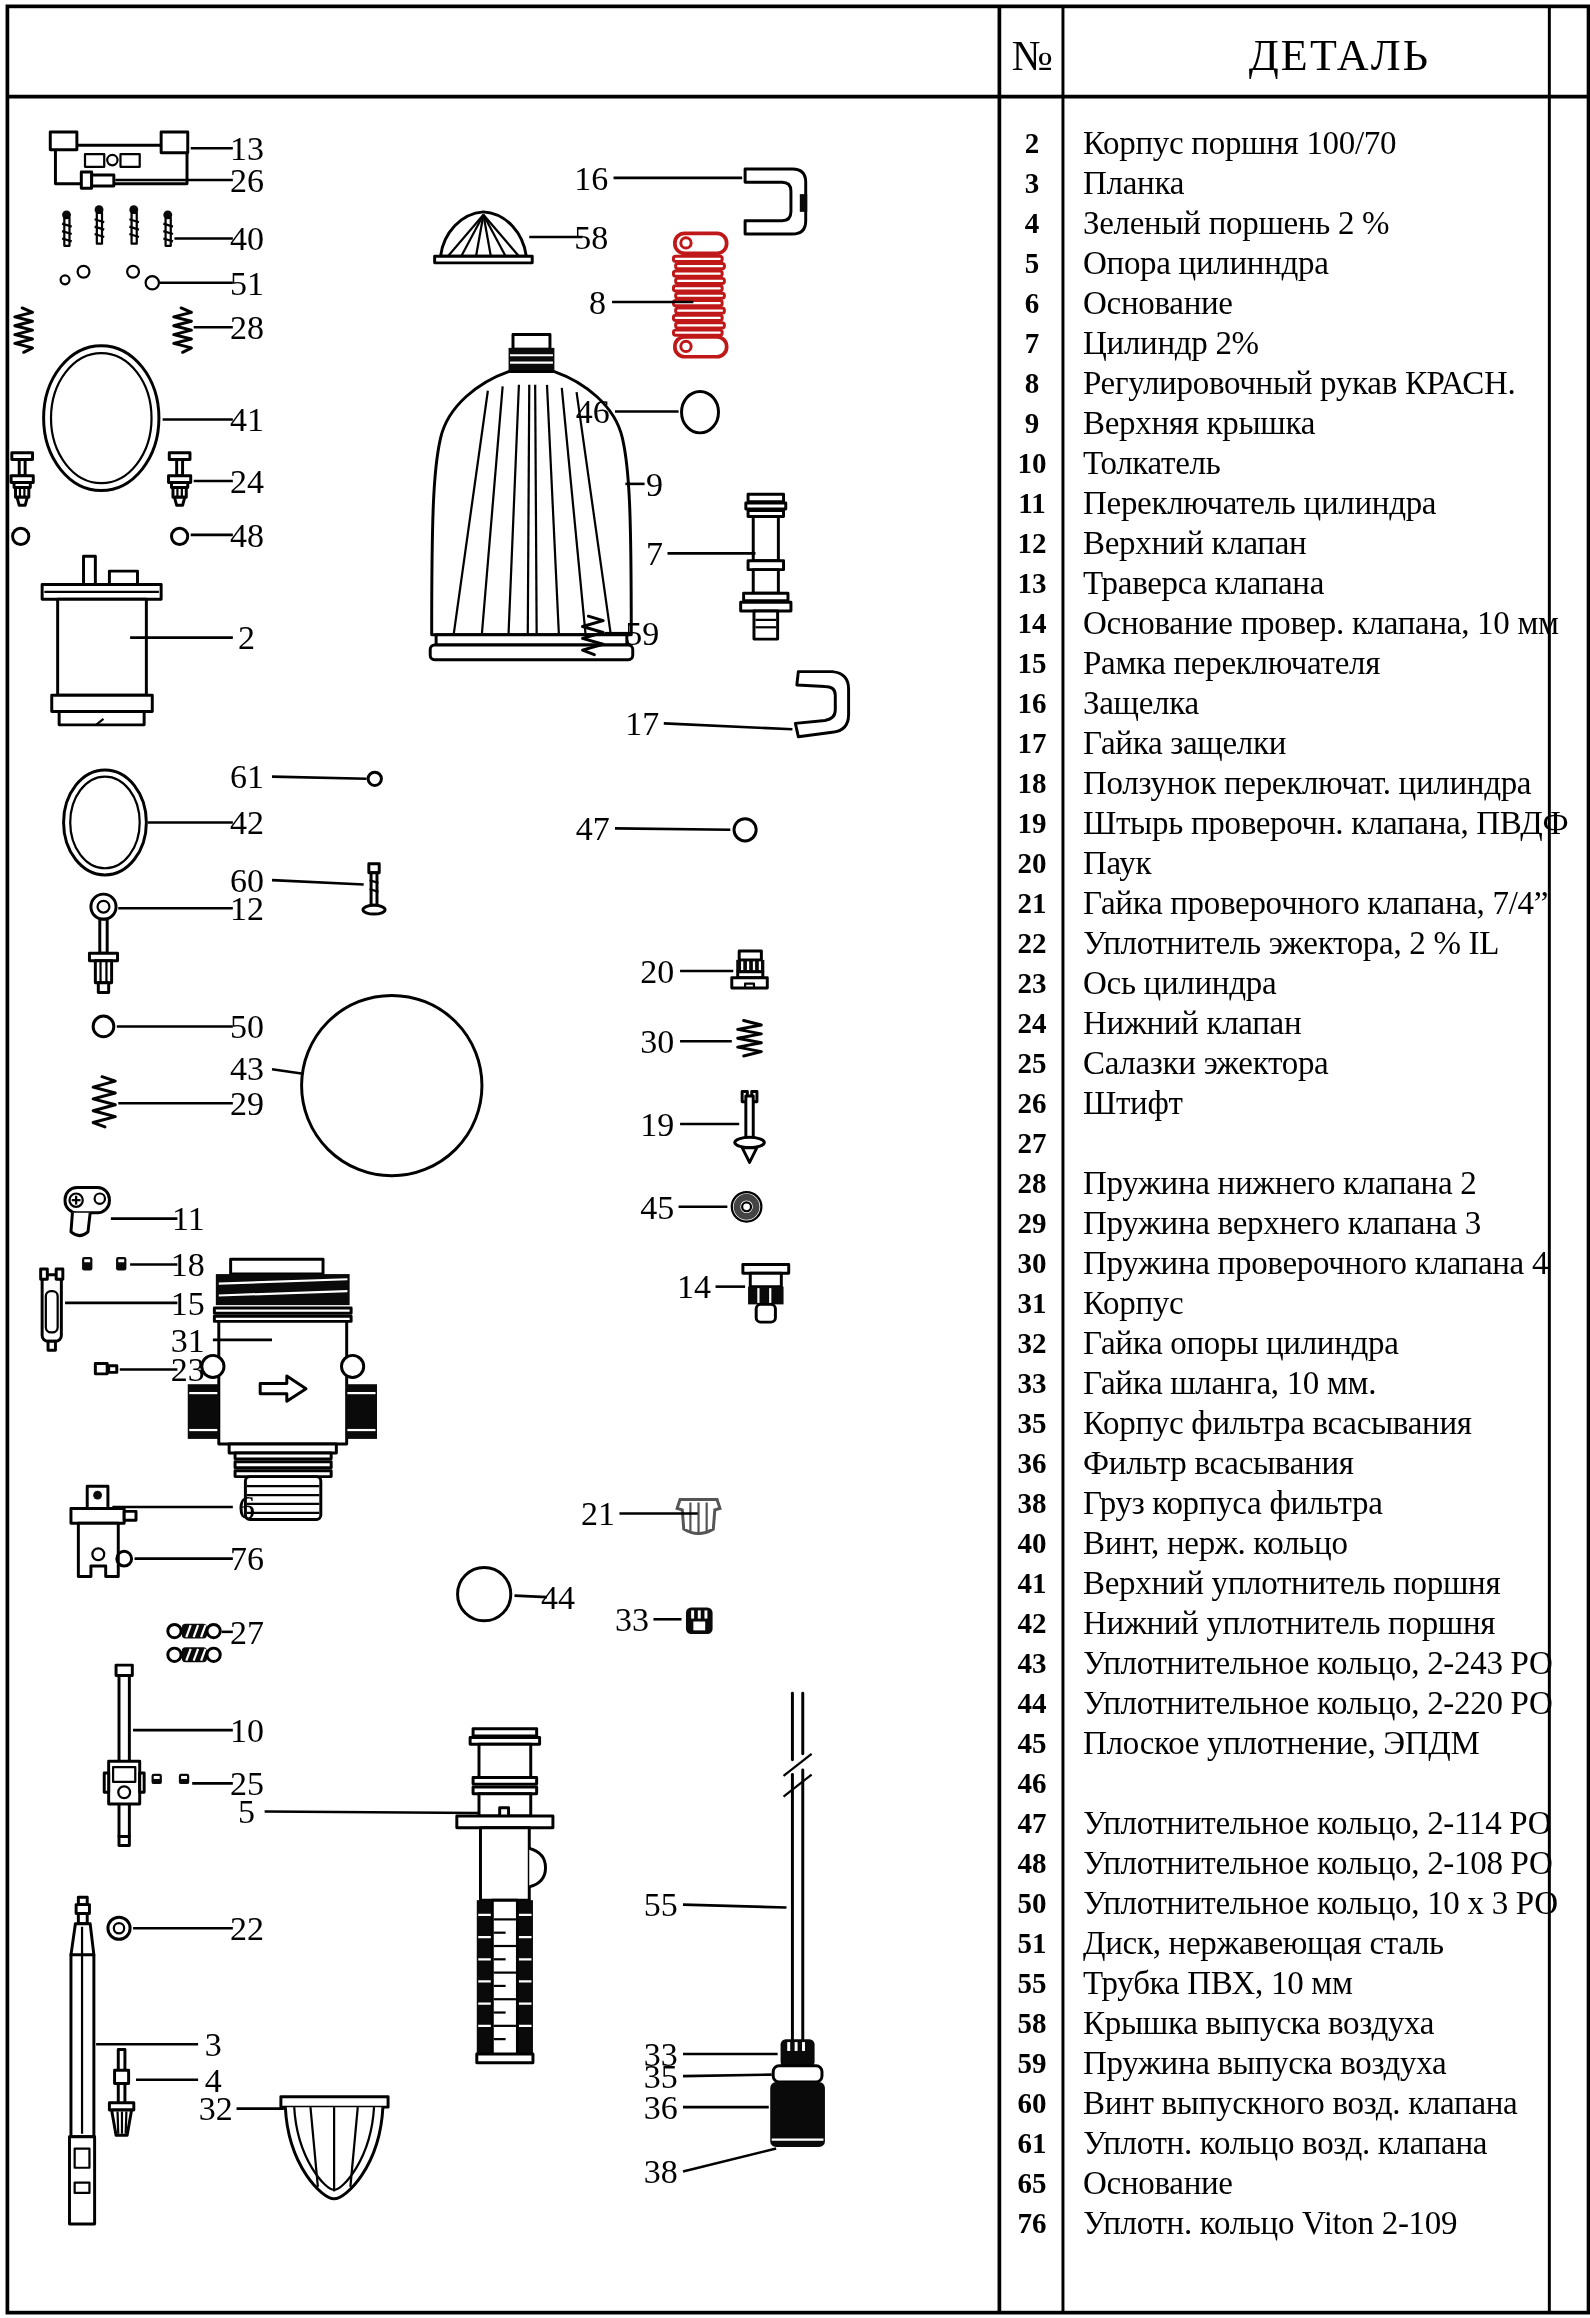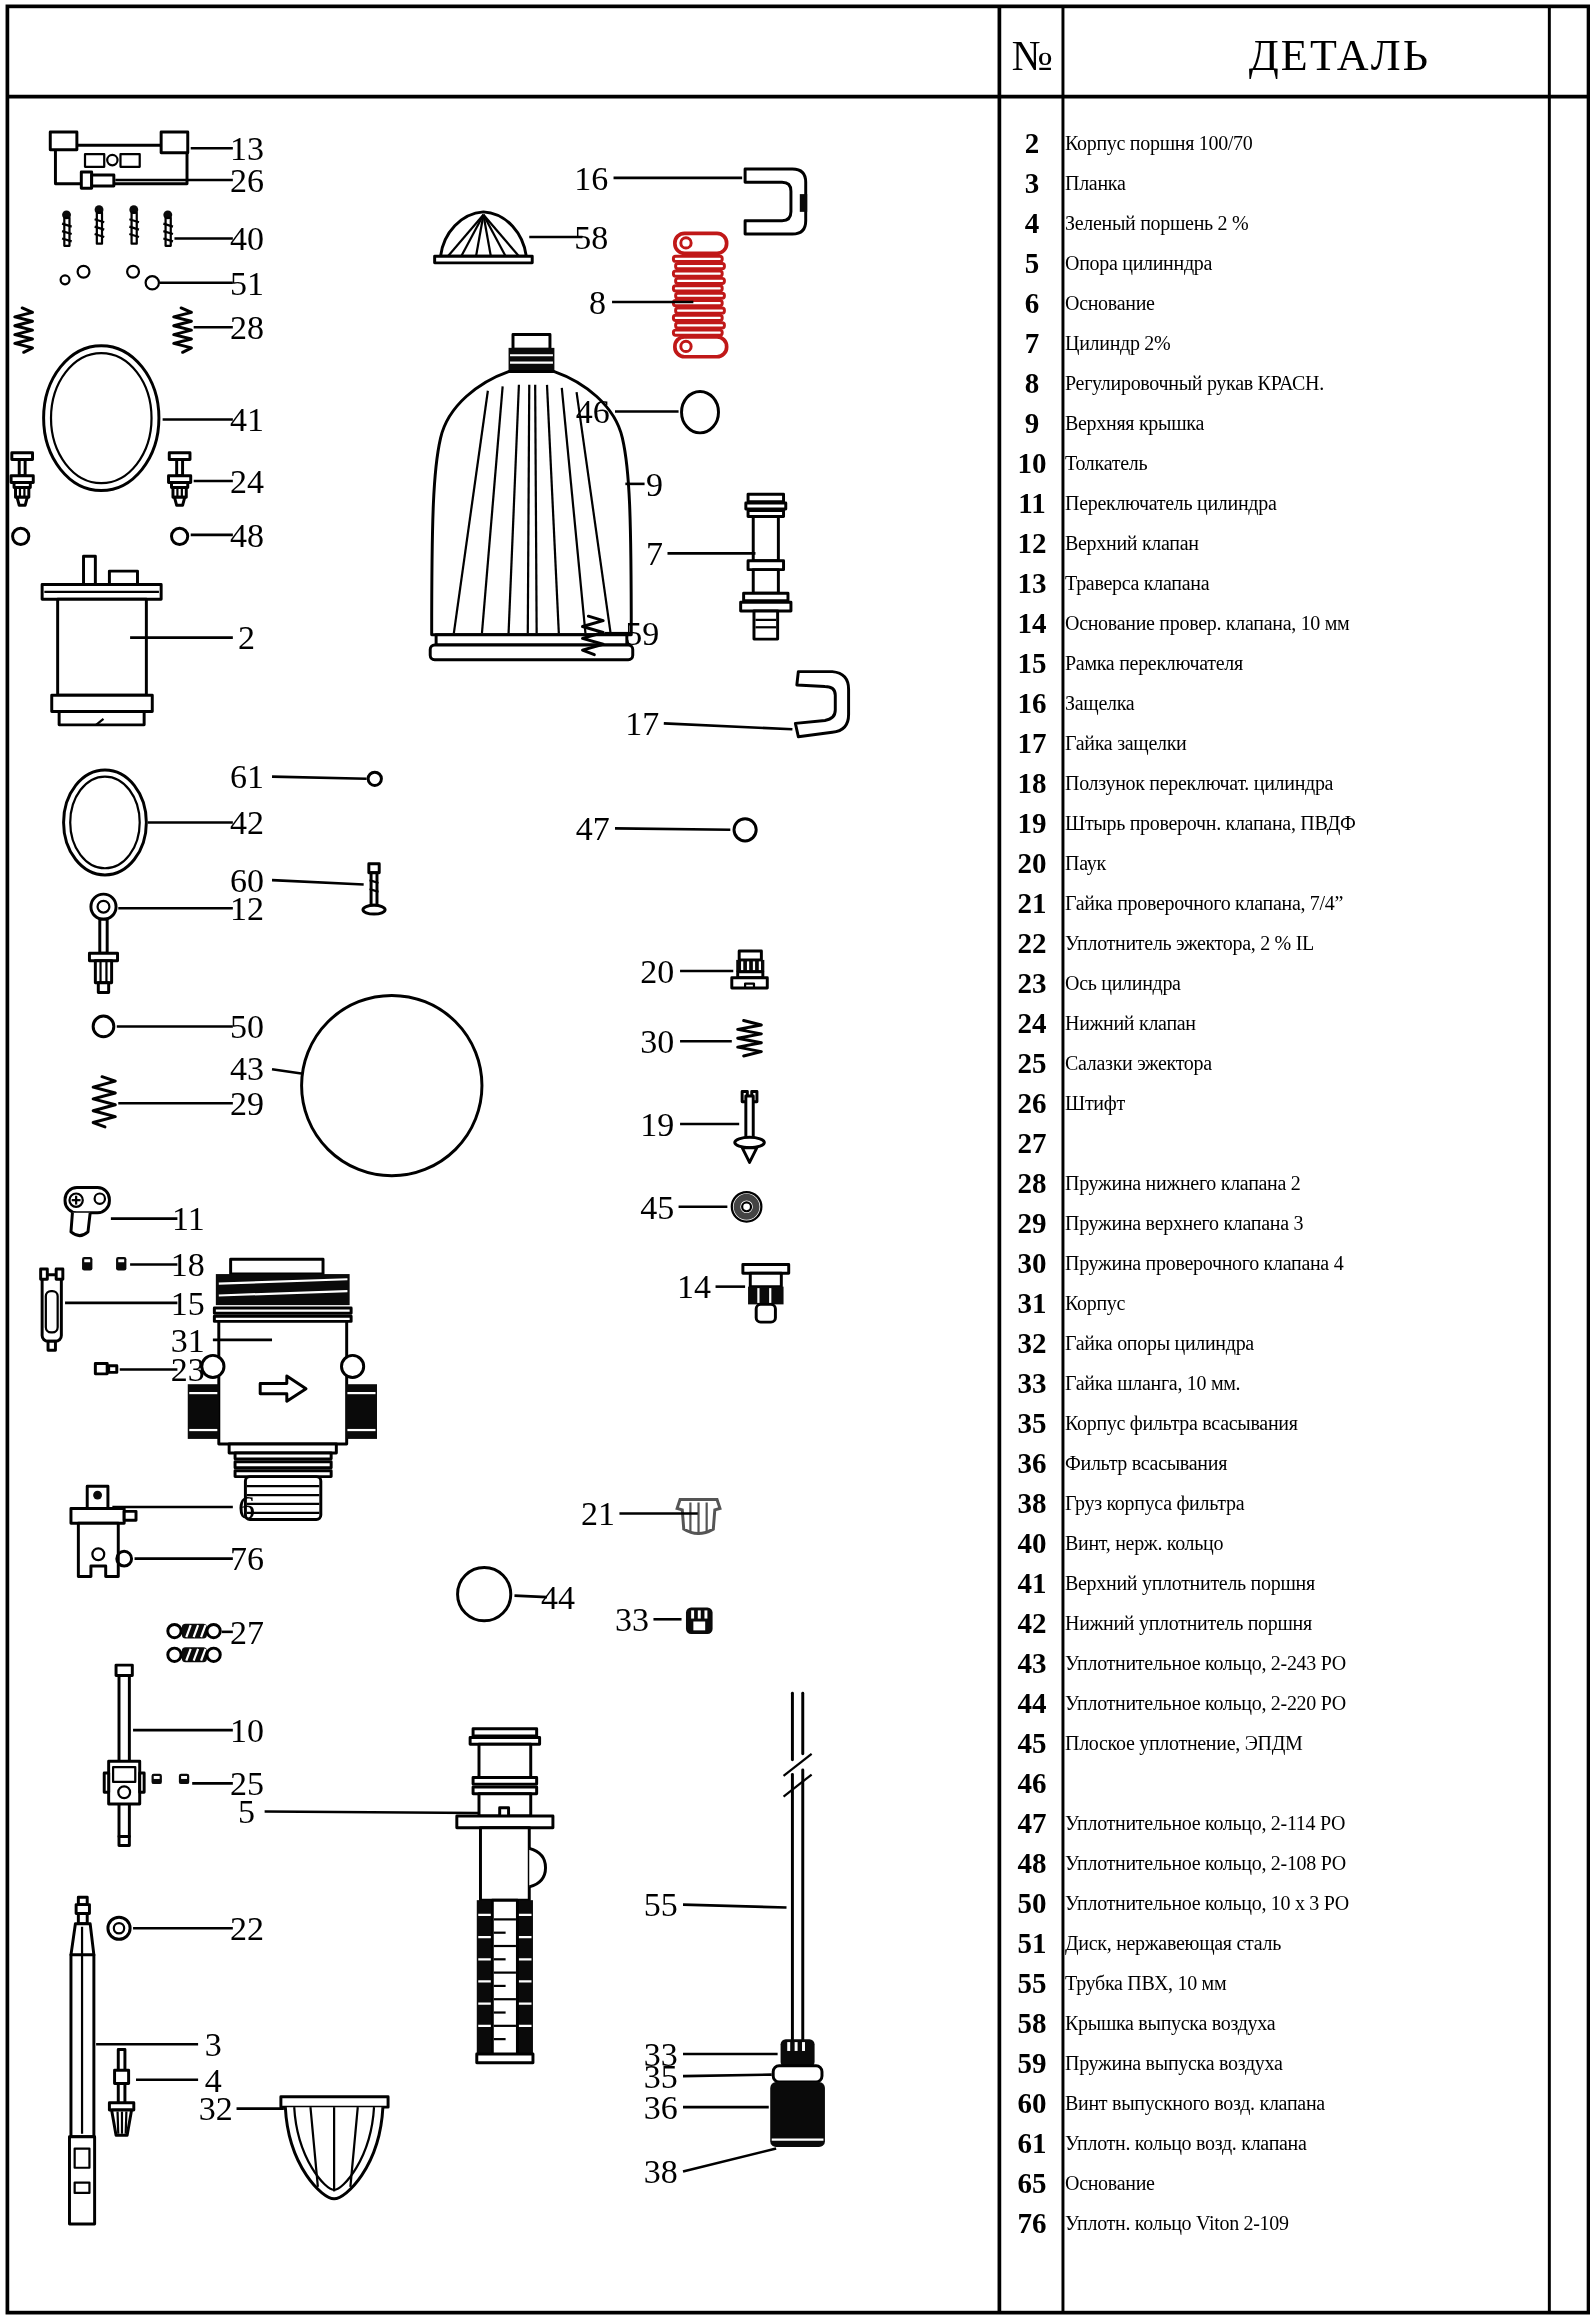--- a/index.html
+++ b/index.html
@@ -16,21 +16,21 @@
   .dlabel{font:400 46px "Liberation Serif",serif;fill:#000;}
   .frame{stroke:#000;fill:none;}
   
   .thead-no{position:absolute;left:1000px;top:15px;width:64px;height:81px;
      display:flex;align-items:center;justify-content:center;font-size:43px;}
   .thead-det{position:absolute;left:1063px;top:15px;width:485px;height:81px;
      display:flex;align-items:center;justify-content:center;font-size:44px;letter-spacing:2.2px;margin-left:34px;}
   .rows{position:absolute;left:1000px;top:123px;width:562px;}
   .trow{display:flex;height:40px;align-items:center;}
   .tno{width:64px;text-align:center;font-size:29px;font-weight:600;flex:none;}
-  .tnm{flex:1;padding-left:1px;font-size:20px;letter-spacing:-0.3px;white-space:nowrap;}
+  .tnm{flex:1;padding-left:19px;font-size:33px;letter-spacing:-0.3px;white-space:nowrap;}
 </style>
 </head>
 <body>
 
 <div class="page">
 
   <div class="thead-no">№</div>
   <div class="thead-det">ДЕТАЛЬ</div>
 
   <div class="rows">

